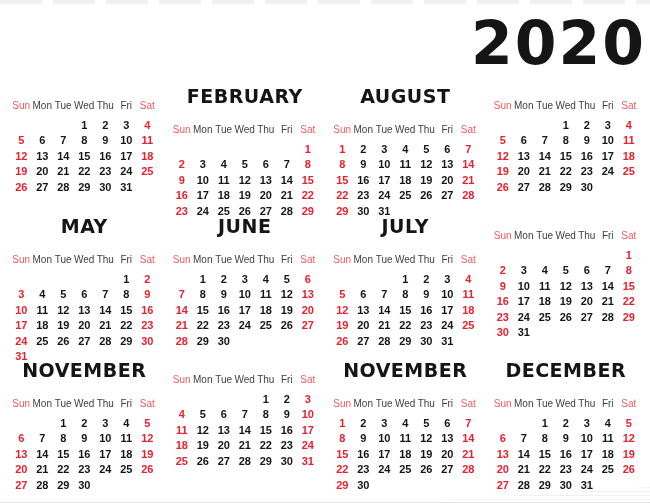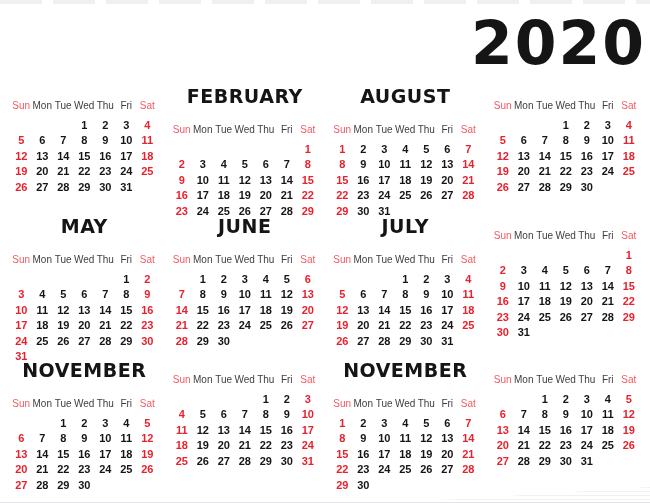--- a/index.html
+++ b/index.html
@@ -782,20 +782,21 @@
               <td></td>
               <td></td>
               <td></td>
               <td class="wkend"></td>
             </tr>
           </tbody>
     </table>
   </div>
 
   <div class="month">
+    <div class="month-name">DECEMBER</div>
     <table class="month-table">
       <thead>
         <tr>
               <th class="wkend">Sun</th>
               <th>Mon</th>
               <th>Tue</th>
               <th>Wed</th>
               <th>Thu</th>
               <th>Fri</th>
               <th class="wkend">Sat</th>

